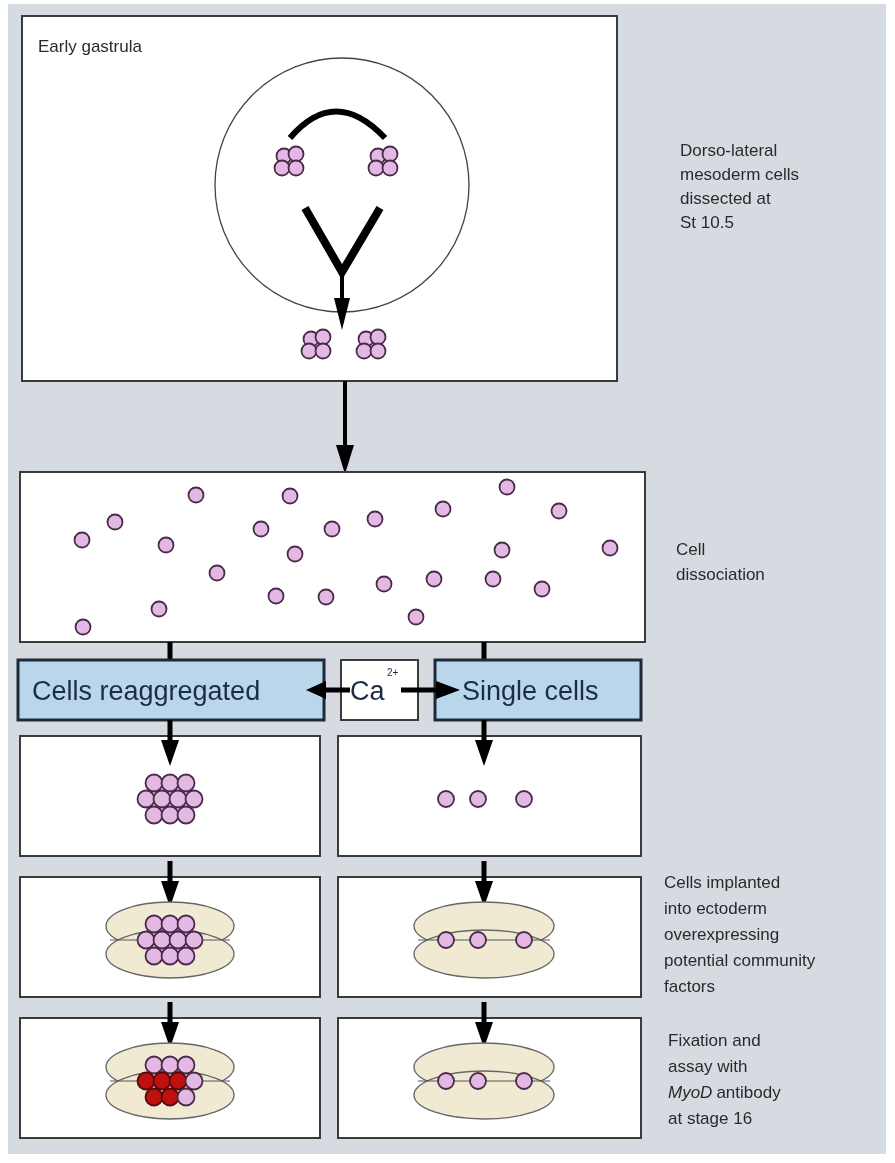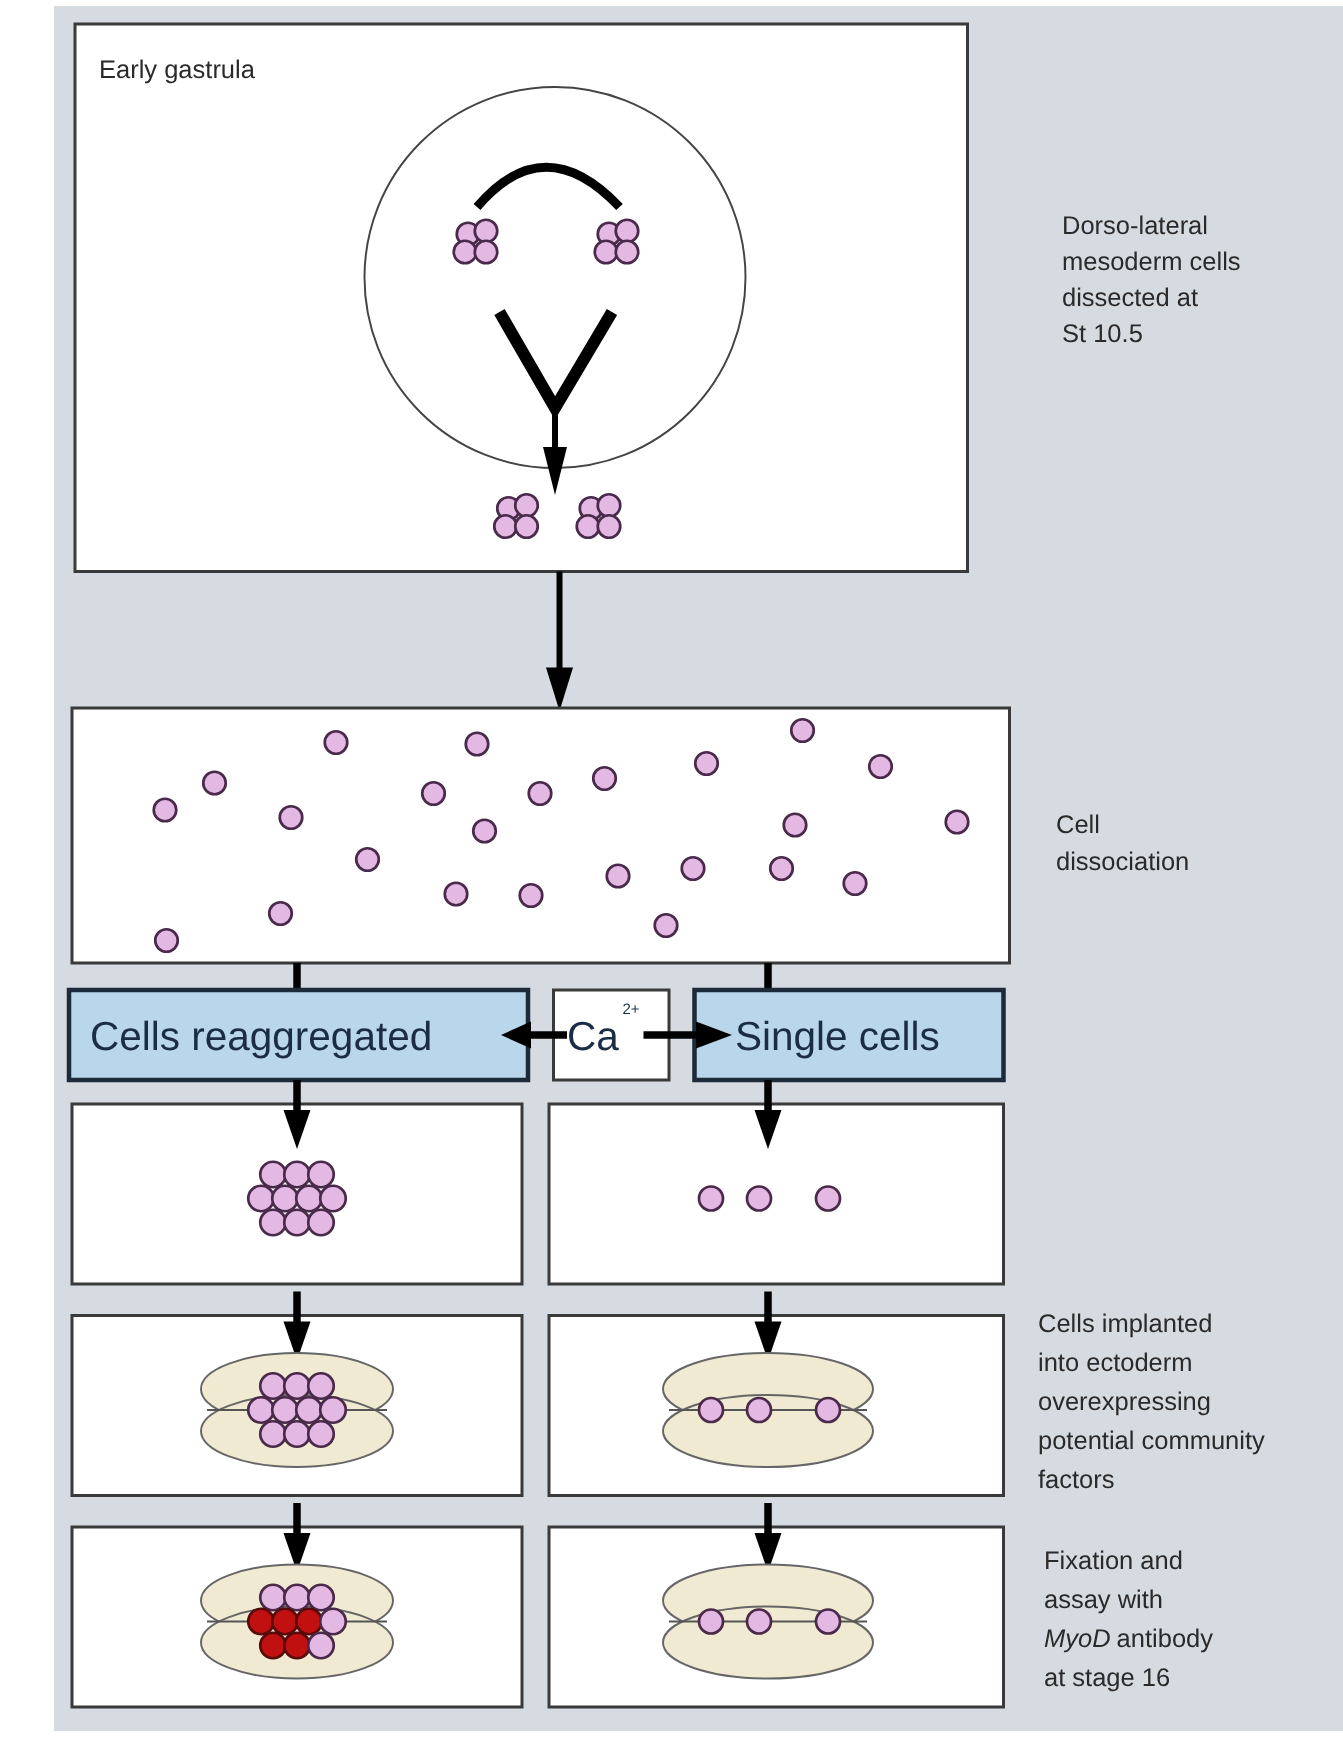--- a/index.html
+++ b/index.html
@@ -1,17 +1,17 @@
 <!DOCTYPE html>
 <html><head>
 <meta charset="utf-8">
 <style>
   html, body { margin: 0; padding: 0; background: #ffffff; }
   body { width: 895px; height: 1163px; overflow: hidden; font-family: "Liberation Sans", sans-serif; }
-  #stage { position: absolute; left: 0; top: 0; width: 714px; height: 1163px; padding-left: 28px; }
+  #stage { position: absolute; left: 0; top: 0; width: 714px; height: 1163px; }
   svg text { font-family: "Liberation Sans", sans-serif; }
   .lbl { fill: #2a2a2a; font-size: 17px; }
   .big { fill: #1b2d44; font-size: 27px; }
   .ca { fill: #1b2d44; font-size: 27px; }
   .sup { fill: #1b2d44; font-size: 10px; }
 </style>
 </head>
 <body>
 
 <div id="stage">

